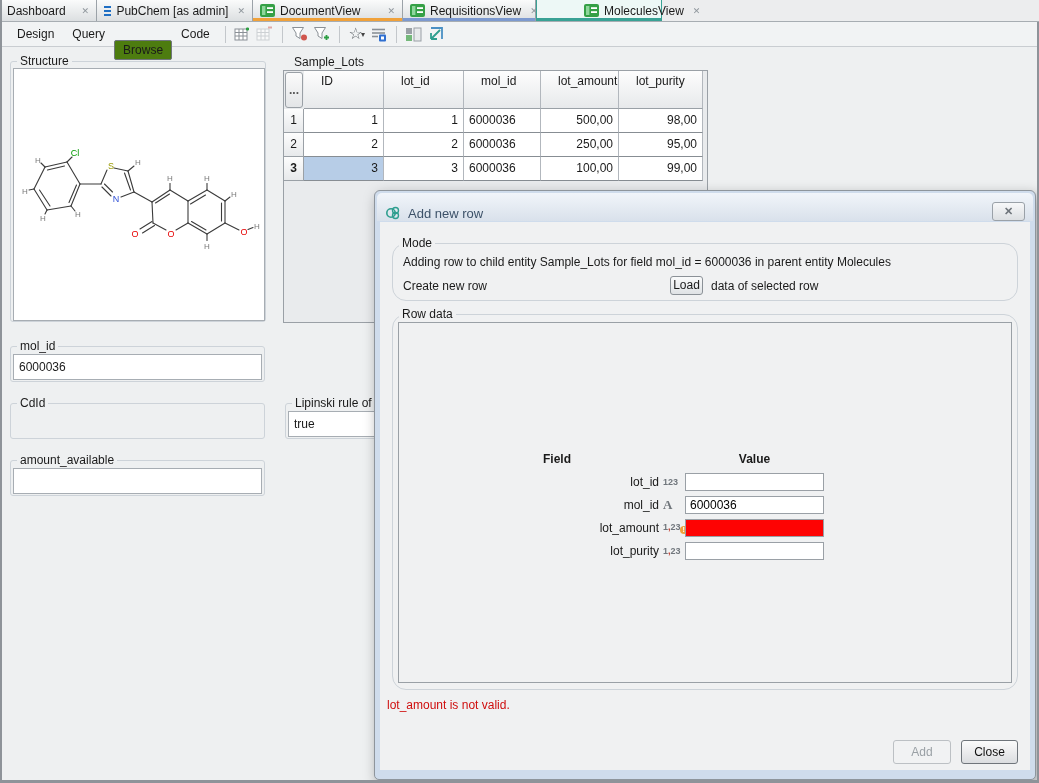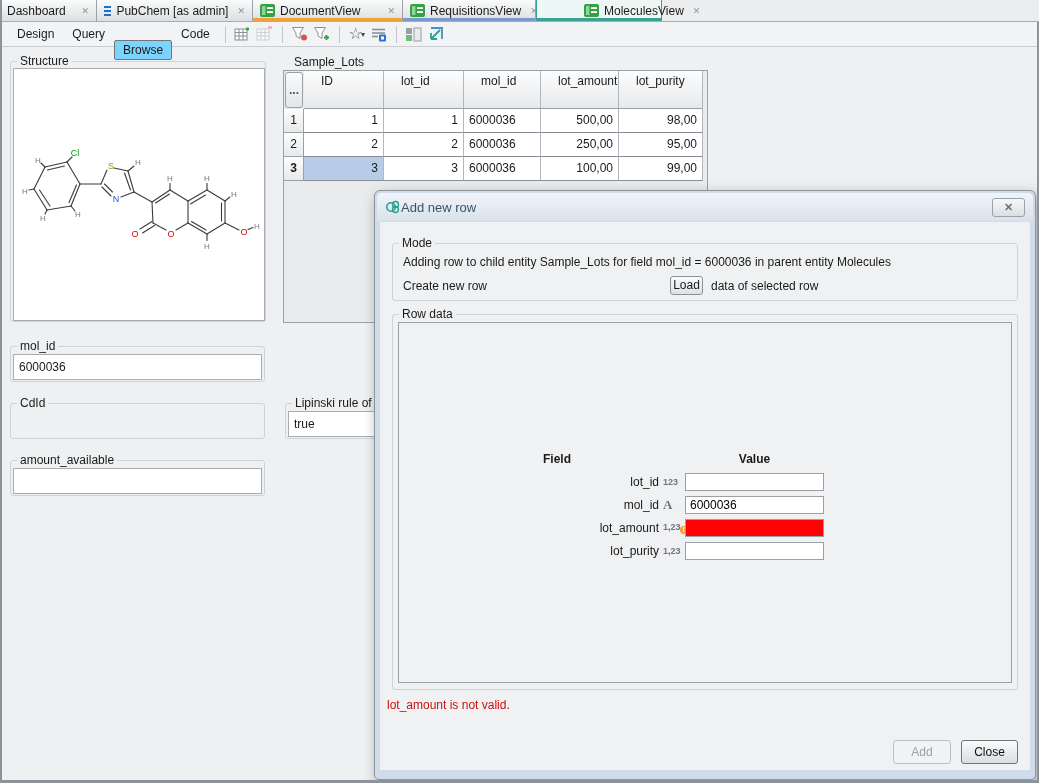--- a/index.html
+++ b/index.html
@@ -21,21 +21,21 @@
   .tab .uline { position:absolute; left:0; right:0; bottom:0; height:3px; }
   .tab.active { background:#edf8f6; border-left:1px solid #39a295; border-right:1px solid #39a295;padding-left:47px; }
   .ticon { width:15px; height:13px; flex:0 0 auto; }
   .hamb { width:12px; height:10px; display:flex; flex-direction:column; justify-content:space-between; }
   .hamb i { height:2px; background:#1f6fc4; display:block; }
 
   
   .toolbar { position:absolute; left:0; top:22px; right:0; height:25px; background:#f1f3f4;
              border-bottom:1px solid #c9cdd1; display:flex; align-items:center; padding:0 8px; }
   .tb-txt { padding:2px 9px; }
-  .tb-txt.sel { border:1px solid #70767c; border-radius:2px; background:#7dd3fc; padding:2px 8px;margin-top:32px; }
+  .tb-txt.sel { border:1px solid #70767c; border-radius:2px; background:#4d7c0f; padding:2px 8px;margin-top:32px; }
   .tb-sep { width:1px; height:17px; background:#c3c7cb; margin:0 6px; }
   .tb-ic { width:22px; height:20px; display:flex; align-items:center; justify-content:center; }
   .star { font-size:16px; color:#5b6166; line-height:1; }
   .caret { font-size:8px; color:#444; margin-left:-2px; }
 
   
   .gb { position:absolute; border:1px solid #cdd3d9; border-radius:3px; }
   .gb > .lab { position:absolute; top:-8px; left:6px; background:#eef0f1; padding:0 3px; white-space:nowrap; }
   .inp { position:absolute; border:1px solid #a7adb3; background:#fff; line-height:24px;
          padding:0 5px; overflow:hidden; white-space:nowrap; }
@@ -61,27 +61,27 @@
         line-height:23px; padding:0 5px; text-align:right; }
   .td.l { text-align:left; }
   .td.selcell { background:#b7cde7; }
   .c-id { width:80px; } .c-lot { width:80px; } .c-mol { width:77px; } .c-amt { width:78px; } .c-pur { width:84px; }
 
   
   .dialog { position:absolute; left:374px; top:190px; width:662px; height:590px; z-index:40;
             background:#cfdcec; border:1px solid #8e959c; border-radius:6px 6px 5px 5px;
             box-shadow:3px 5px 14px rgba(0,0,0,.35); }
   .dlg-title { position:absolute; left:2px; top:2px; right:2px; height:28px; border-radius:5px 5px 0 0;
-               background:linear-gradient(#f1f5fa,#d9e1eb); display:flex; align-items:center;
-               padding:0 8px; color:#3c5168; font-size:13px; }
+               background:linear-gradient(#f1f5fa,#d9e1eb); display:flex; align-items:flex-end;
+               gap:7px; padding:0 8px; color:#3c5168; font-size:13px; }
   .dlg-close { margin-left:auto; width:33px; height:19px; border:1px solid #9aa1a8; border-radius:3px;
                background:linear-gradient(#f7f8f9,#dcdfe2); color:#6e747a; font-weight:bold;
                font-size:11px; text-align:center; line-height:17px; cursor:default; }
   .dlg-body { position:absolute; left:5px; top:31px; width:650px; height:548px; background:#f0f1f2; }
-  .dgb { position:absolute; border:1px solid #cdd3d9; border-radius:3px; }
+  .dgb { position:absolute; border:1px solid #cdd3d9; border-radius:14px; }
   .dgb > .lab { position:absolute; top:-8px; left:6px; background:#f0f1f2; padding:0 3px; }
   .panel { position:absolute; left:5px; top:7px; width:614px; height:361px; border:1px solid #9aa0a6; }
   .ftable { position:absolute; left:144px; top:127px; display:grid;
             grid-template-columns:120px 22px 139px; grid-auto-rows:18px; row-gap:5px; align-items:center; }
   .fhead { font-weight:bold; }
   .fh1 { text-align:left; padding-right:2px; }
   .flab { text-align:right; padding-right:4px; white-space:nowrap; }
   .ficon { font-size:9px; color:#70767c; white-space:nowrap;font-weight:bold; }
   .ficon .rc { color:#c0392b; }
   .ficon.alpha { font-family:"Liberation Serif", serif; font-size:13px; }

